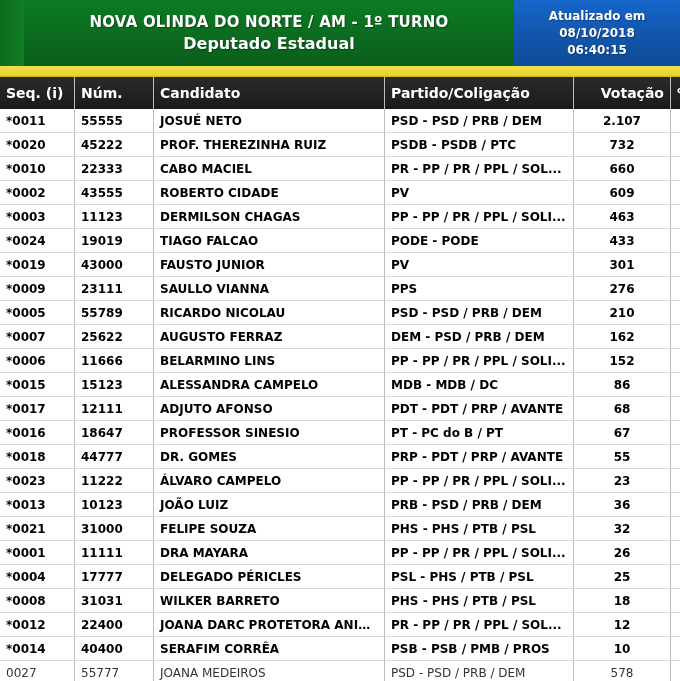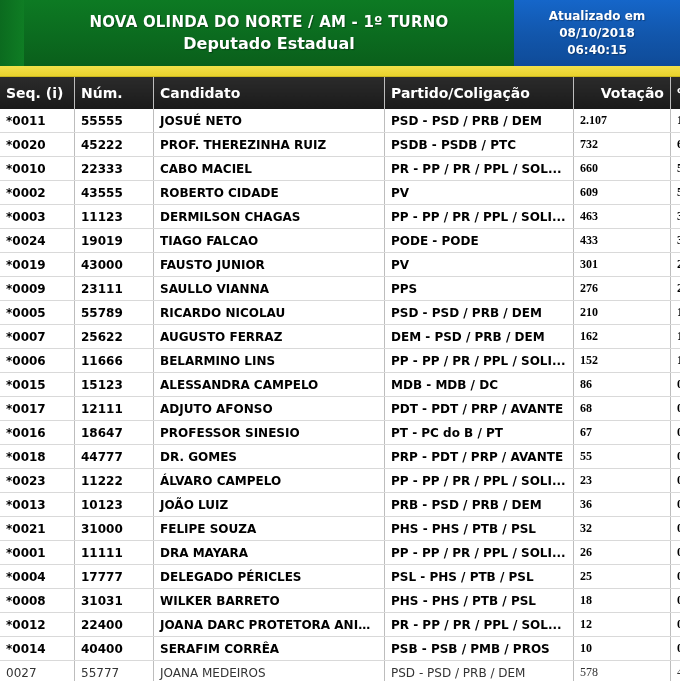--- a/index.html
+++ b/index.html
@@ -117,21 +117,21 @@
   tbody tr.elected td { font-weight: bold; color: #000000; }
   tbody tr.not-elected td { font-weight: normal; color: #333333; }
 
   .c-seq   { width: 62px; }
   .c-num   { width: 66px; text-align: left; }
   .c-cand  { width: 218px; }
   .c-part  { width: 176px; }
   .c-vot   { width: 84px; text-align: right; }
   .c-pct   { width: 74px; text-align: right; }
 
-  td.c-vot, td.c-pct { text-align: left; font-family: Liberation Serif, serif; }
+  td.c-vot, td.c-pct { text-align: center; }
 
   .sep-strong { border-right: 1px solid #bdbdbd !important; }
 </style>
 </head>
 <body>
 
 <div id="app">
 
   <div class="header">
     <div class="header-left"></div>

